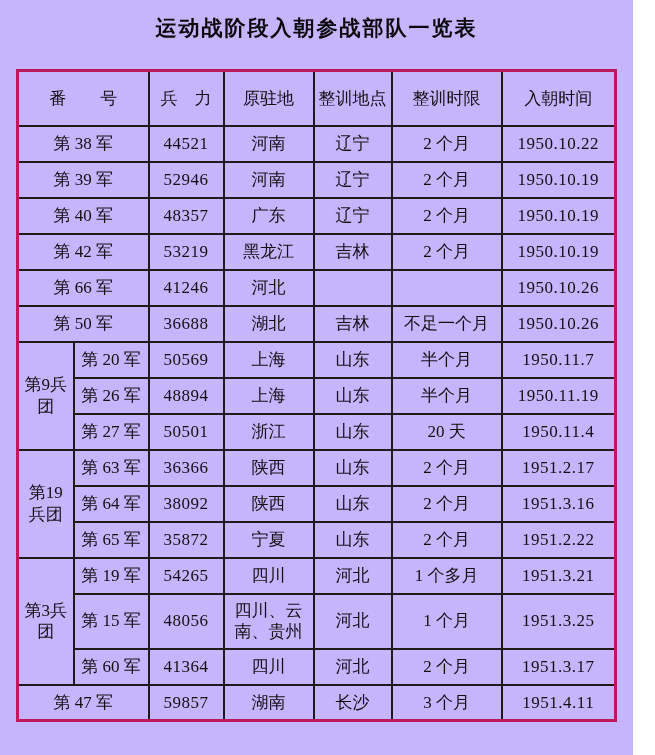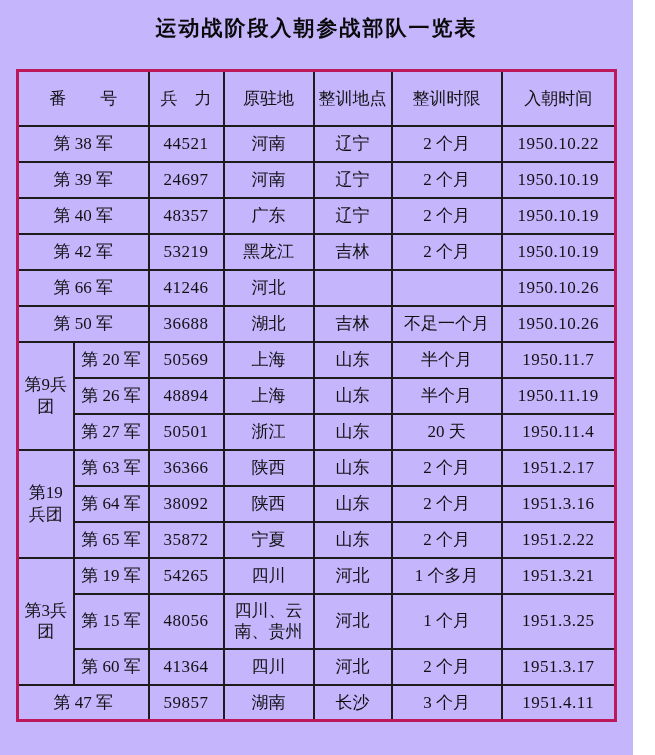--- a/index.html
+++ b/index.html
@@ -86,21 +86,21 @@
       <tr>
         <td colspan="2">第 38 军</td>
         <td class="num">44521</td>
         <td>河南</td>
         <td>辽宁</td>
         <td>2 个月</td>
         <td class="num">1950.10.22</td>
       </tr>
       <tr>
         <td colspan="2">第 39 军</td>
-        <td class="num">24697</td>
+        <td class="num">52946</td>
         <td>河南</td>
         <td>辽宁</td>
         <td>2 个月</td>
         <td class="num">1950.10.19</td>
       </tr>
       <tr>
         <td colspan="2">第 40 军</td>
         <td class="num">48357</td>
         <td>广东</td>
         <td>辽宁</td>

